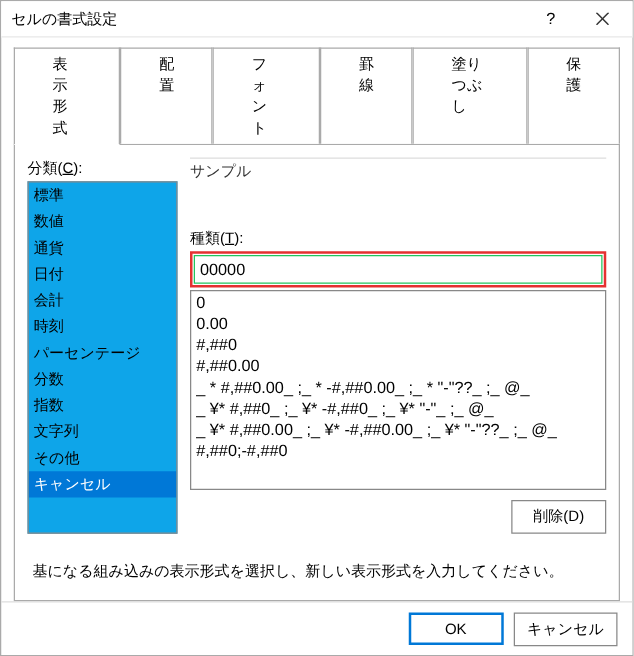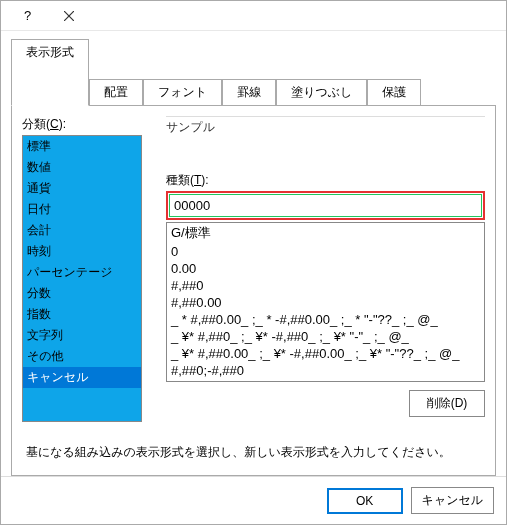--- a/index.html
+++ b/index.html
@@ -2,25 +2,25 @@
 <html><head>
   <meta charset="utf-8">
   <style>
     * { box-sizing: border-box; margin: 0; padding: 0; }
     body { font-family: "MS UI Gothic", "Meiryo", sans-serif; font-size: 12px; background: #fff; }
     .dialog { width: 507px; height: 525px; border: 1px solid #aaa; background: #fff; display: flex; flex-direction: column; }
     .titlebar { height: 30px; background: #fff; display: flex; align-items: center; padding: 0 4px 0 8px; border-bottom: 1px solid #e8e8e8; }
     .titlebar .title { flex: 1; font-size: 12px; }
     .titlebar .btn { width: 40px; height: 28px; display: flex; align-items: center; justify-content: center; color: #333; }
     .tabs { display: flex; padding: 8px 10px 0 10px; gap: 0; }
-    .tab { padding: 4px 14px; border: 1px solid #aaa; border-bottom: none; background: #fff; position: relative; font-size: 12px; cursor: pointer; }
+    .tab { padding: 4px 30px; border: 1px solid #aaa; border-bottom: none; background: #fff; position: relative; font-size: 12px; cursor: pointer; }
     .tab.active { background: #fff; z-index: 2; border-bottom: 1px solid #fff; margin-bottom: -1px; }
-    .tab:not(.active) { background: #fff; margin-top: 40px; }
+    .tab:not(.active) { background: #fff; }
     .tabarea { margin: 0 10px 0 10px; border: 1px solid #aaa; flex: 1; padding: 10px 10px 10px 10px; display: flex; flex-direction: column; gap: 6px; }
-    .row-main { display: flex; gap: 24px; flex: 1; min-height: 0;}
+    .row-main { display: flex; gap: 10px; flex: 1; min-height: 0;}
     .left { width: 120px; display: flex; flex-direction: column; }
     .lbl { margin-bottom: 2px; }
     .lbl u { text-decoration: underline; }
     .catlist { flex: 1; border: 1px solid #888; background: #0ea5e9; overflow-y: scroll; }
     .catitem { padding: 2px 4px; cursor: pointer; white-space: nowrap; }
     .catitem.selected { background: #0078d7; color: #fff; }
     .right { flex: 1; display: flex; flex-direction: column; min-width: 0;}
     .sample-area { height: 50px; border-top: 1px solid #ddd; padding-top: 2px; }
     .sample-lbl { color: #333; }
     .type-lbl { margin-top: 6px; margin-bottom: 2px;}
@@ -36,20 +36,21 @@
     
     ::-webkit-scrollbar { width: 16px; background:#f0f0f0;}
     ::-webkit-scrollbar-thumb { background:#c2c2c2; border:1px solid #a0a0a0;}
   </style>
 </head>
 <body>
 
 <div class="dialog">
 
   <div class="titlebar">
+    <span class="title">セルの書式設定</span>
     <div class="btn">
       <svg width="10" height="14" viewBox="0 0 10 14">
           <text x="0" y="11" font-size="13" font-family="sans-serif">?</text>
         </svg>
     </div>
     <div class="btn close">
       <svg width="10" height="10" viewBox="0 0 10 10">
           <line x1="0" y1="0" x2="10" y2="10" stroke="currentColor" stroke-width="1.2"></line>
           <line x1="10" y1="0" x2="0" y2="10" stroke="currentColor" stroke-width="1.2"></line>
         </svg>
@@ -95,21 +96,20 @@
         </div>
 
         <div class="type-lbl">
           <span>種類(</span><u>T</u><span>):</span>
         </div>
         <div class="type-input-wrap">
           <input class="type-input" type="text" value="00000" style="">
         </div>
 
         <div class="fmtlist" id="fmtlist">
-            <div class="fmtitem">G/標準</div>
             <div class="fmtitem">0</div>
             <div class="fmtitem">0.00</div>
             <div class="fmtitem">#,##0</div>
             <div class="fmtitem">#,##0.00</div>
             <div class="fmtitem">_ * #,##0.00_ ;_ * -#,##0.00_ ;_ * "-"??_ ;_ @_ </div>
             <div class="fmtitem">_ ¥* #,##0_ ;_ ¥* -#,##0_ ;_ ¥* "-"_ ;_ @_ </div>
             <div class="fmtitem">_ ¥* #,##0.00_ ;_ ¥* -#,##0.00_ ;_ ¥* "-"??_ ;_ @_ </div>
             <div class="fmtitem">#,##0;-#,##0</div>
           </div>
 

